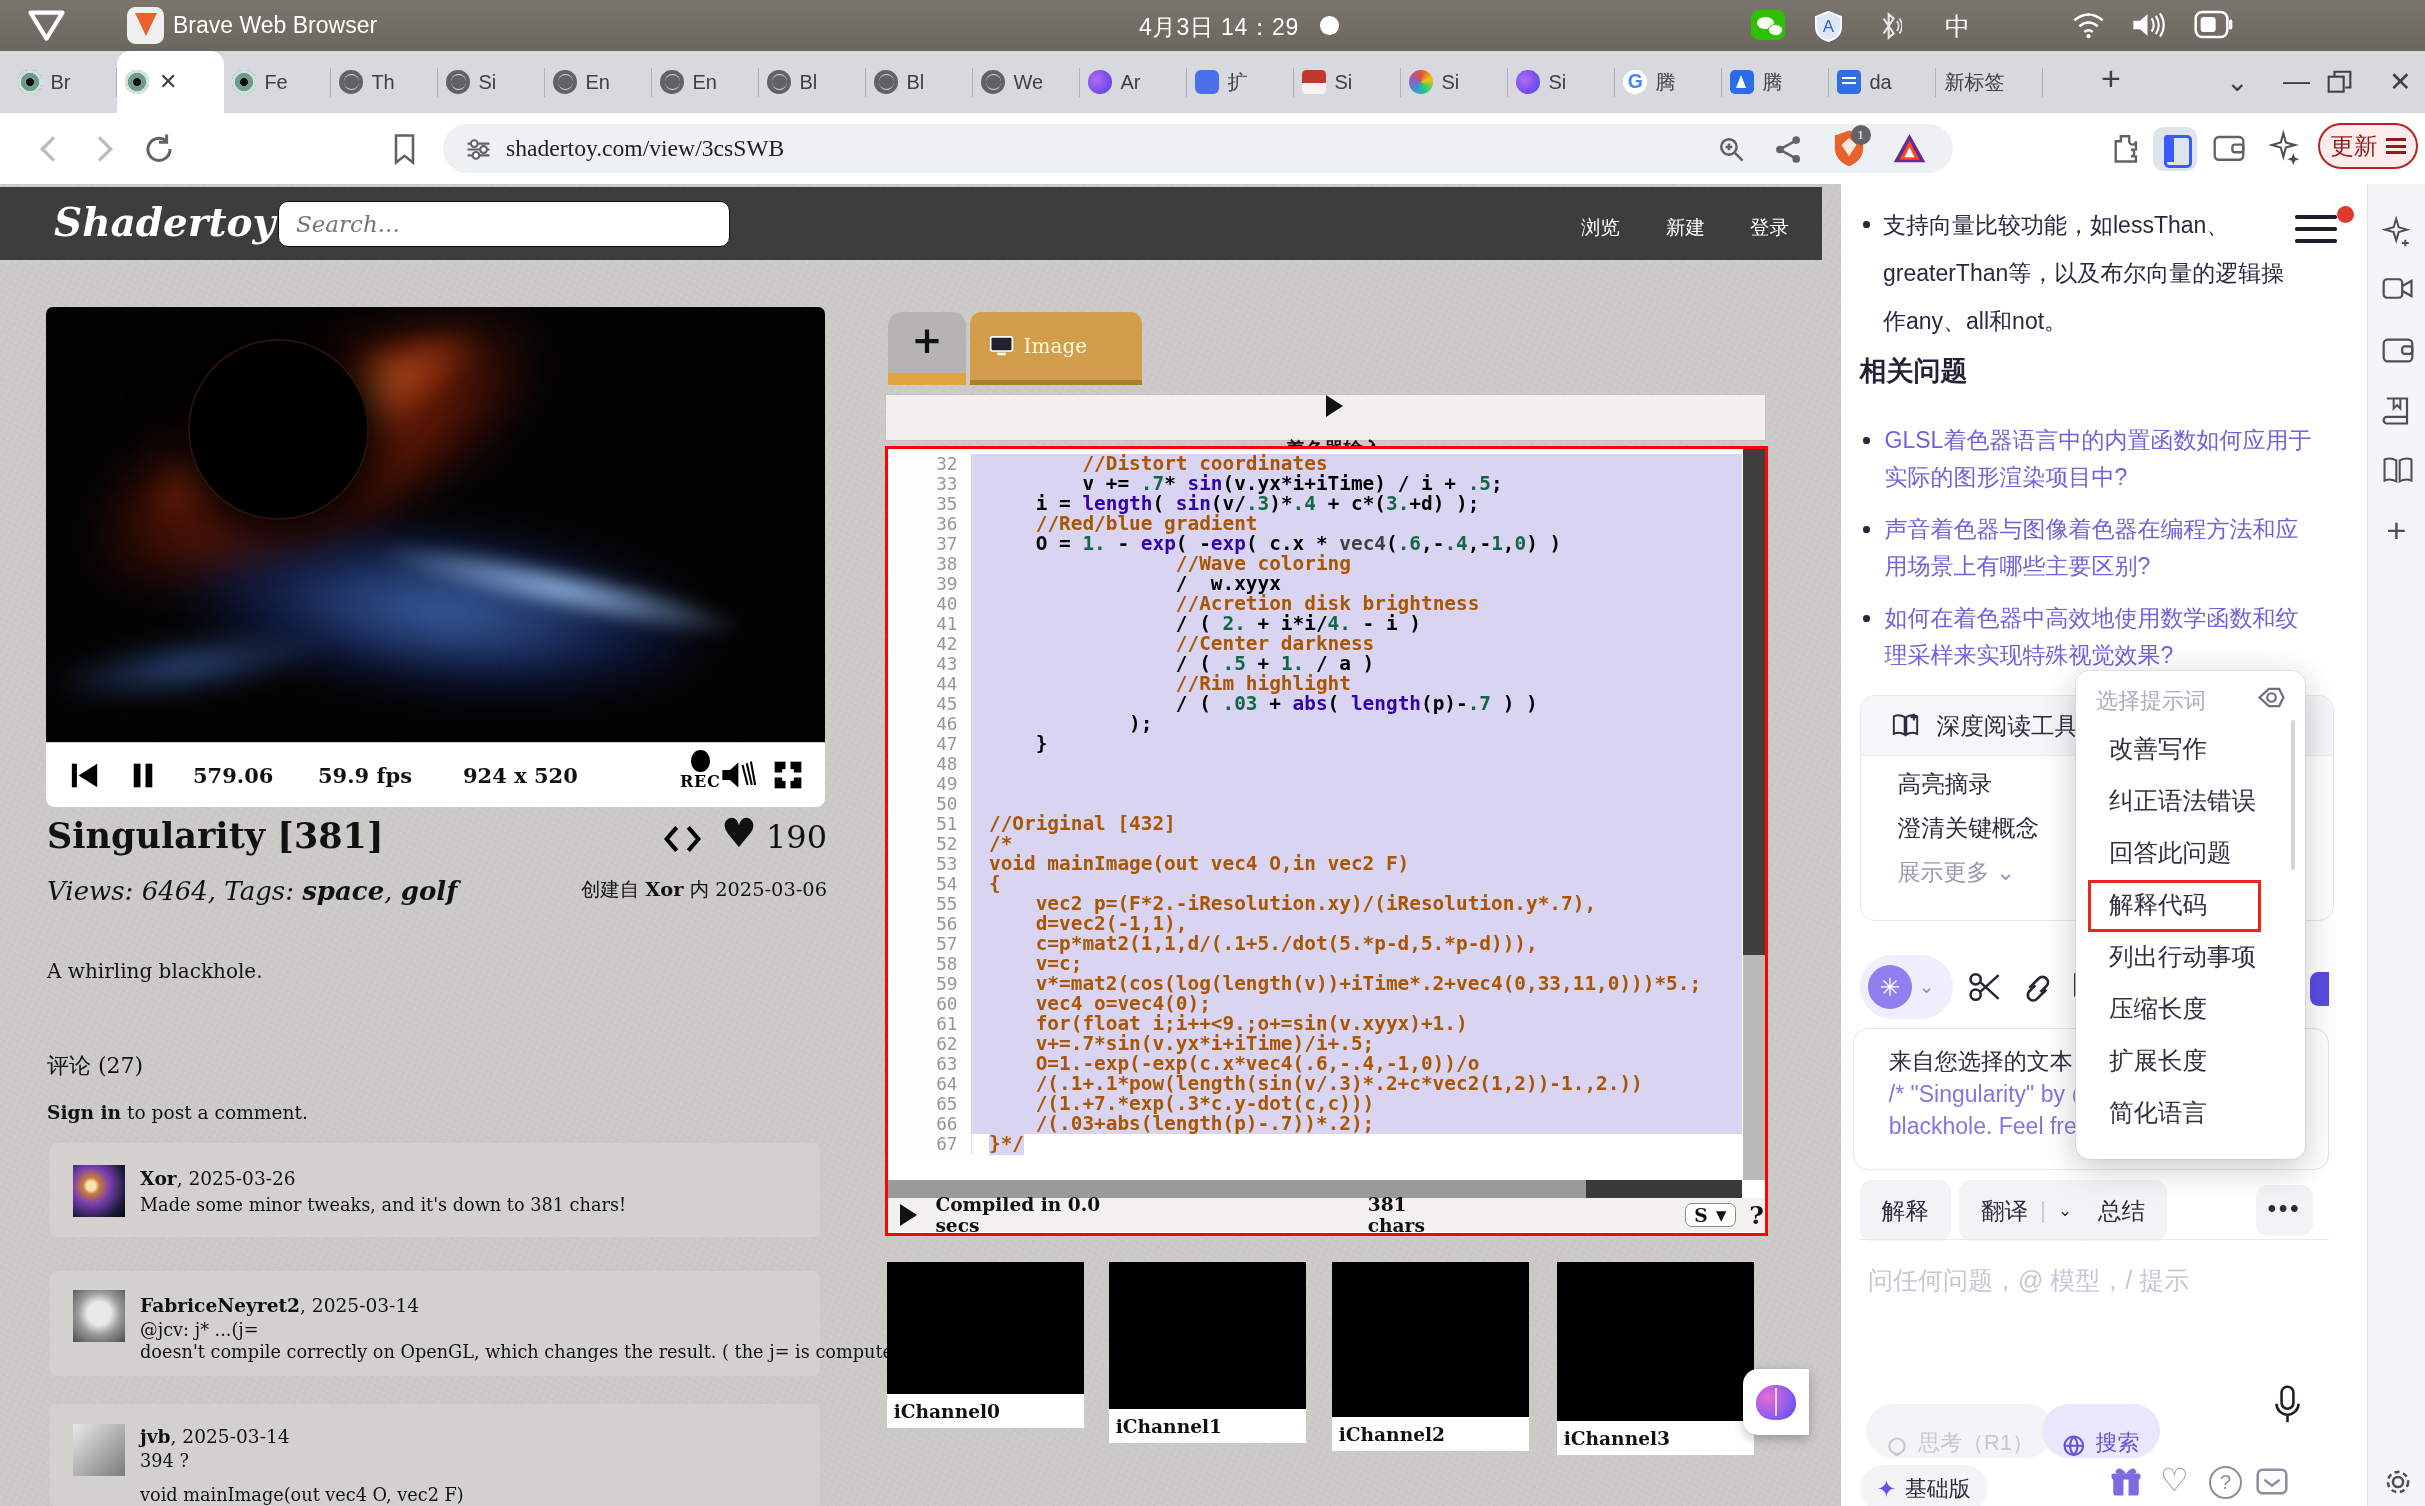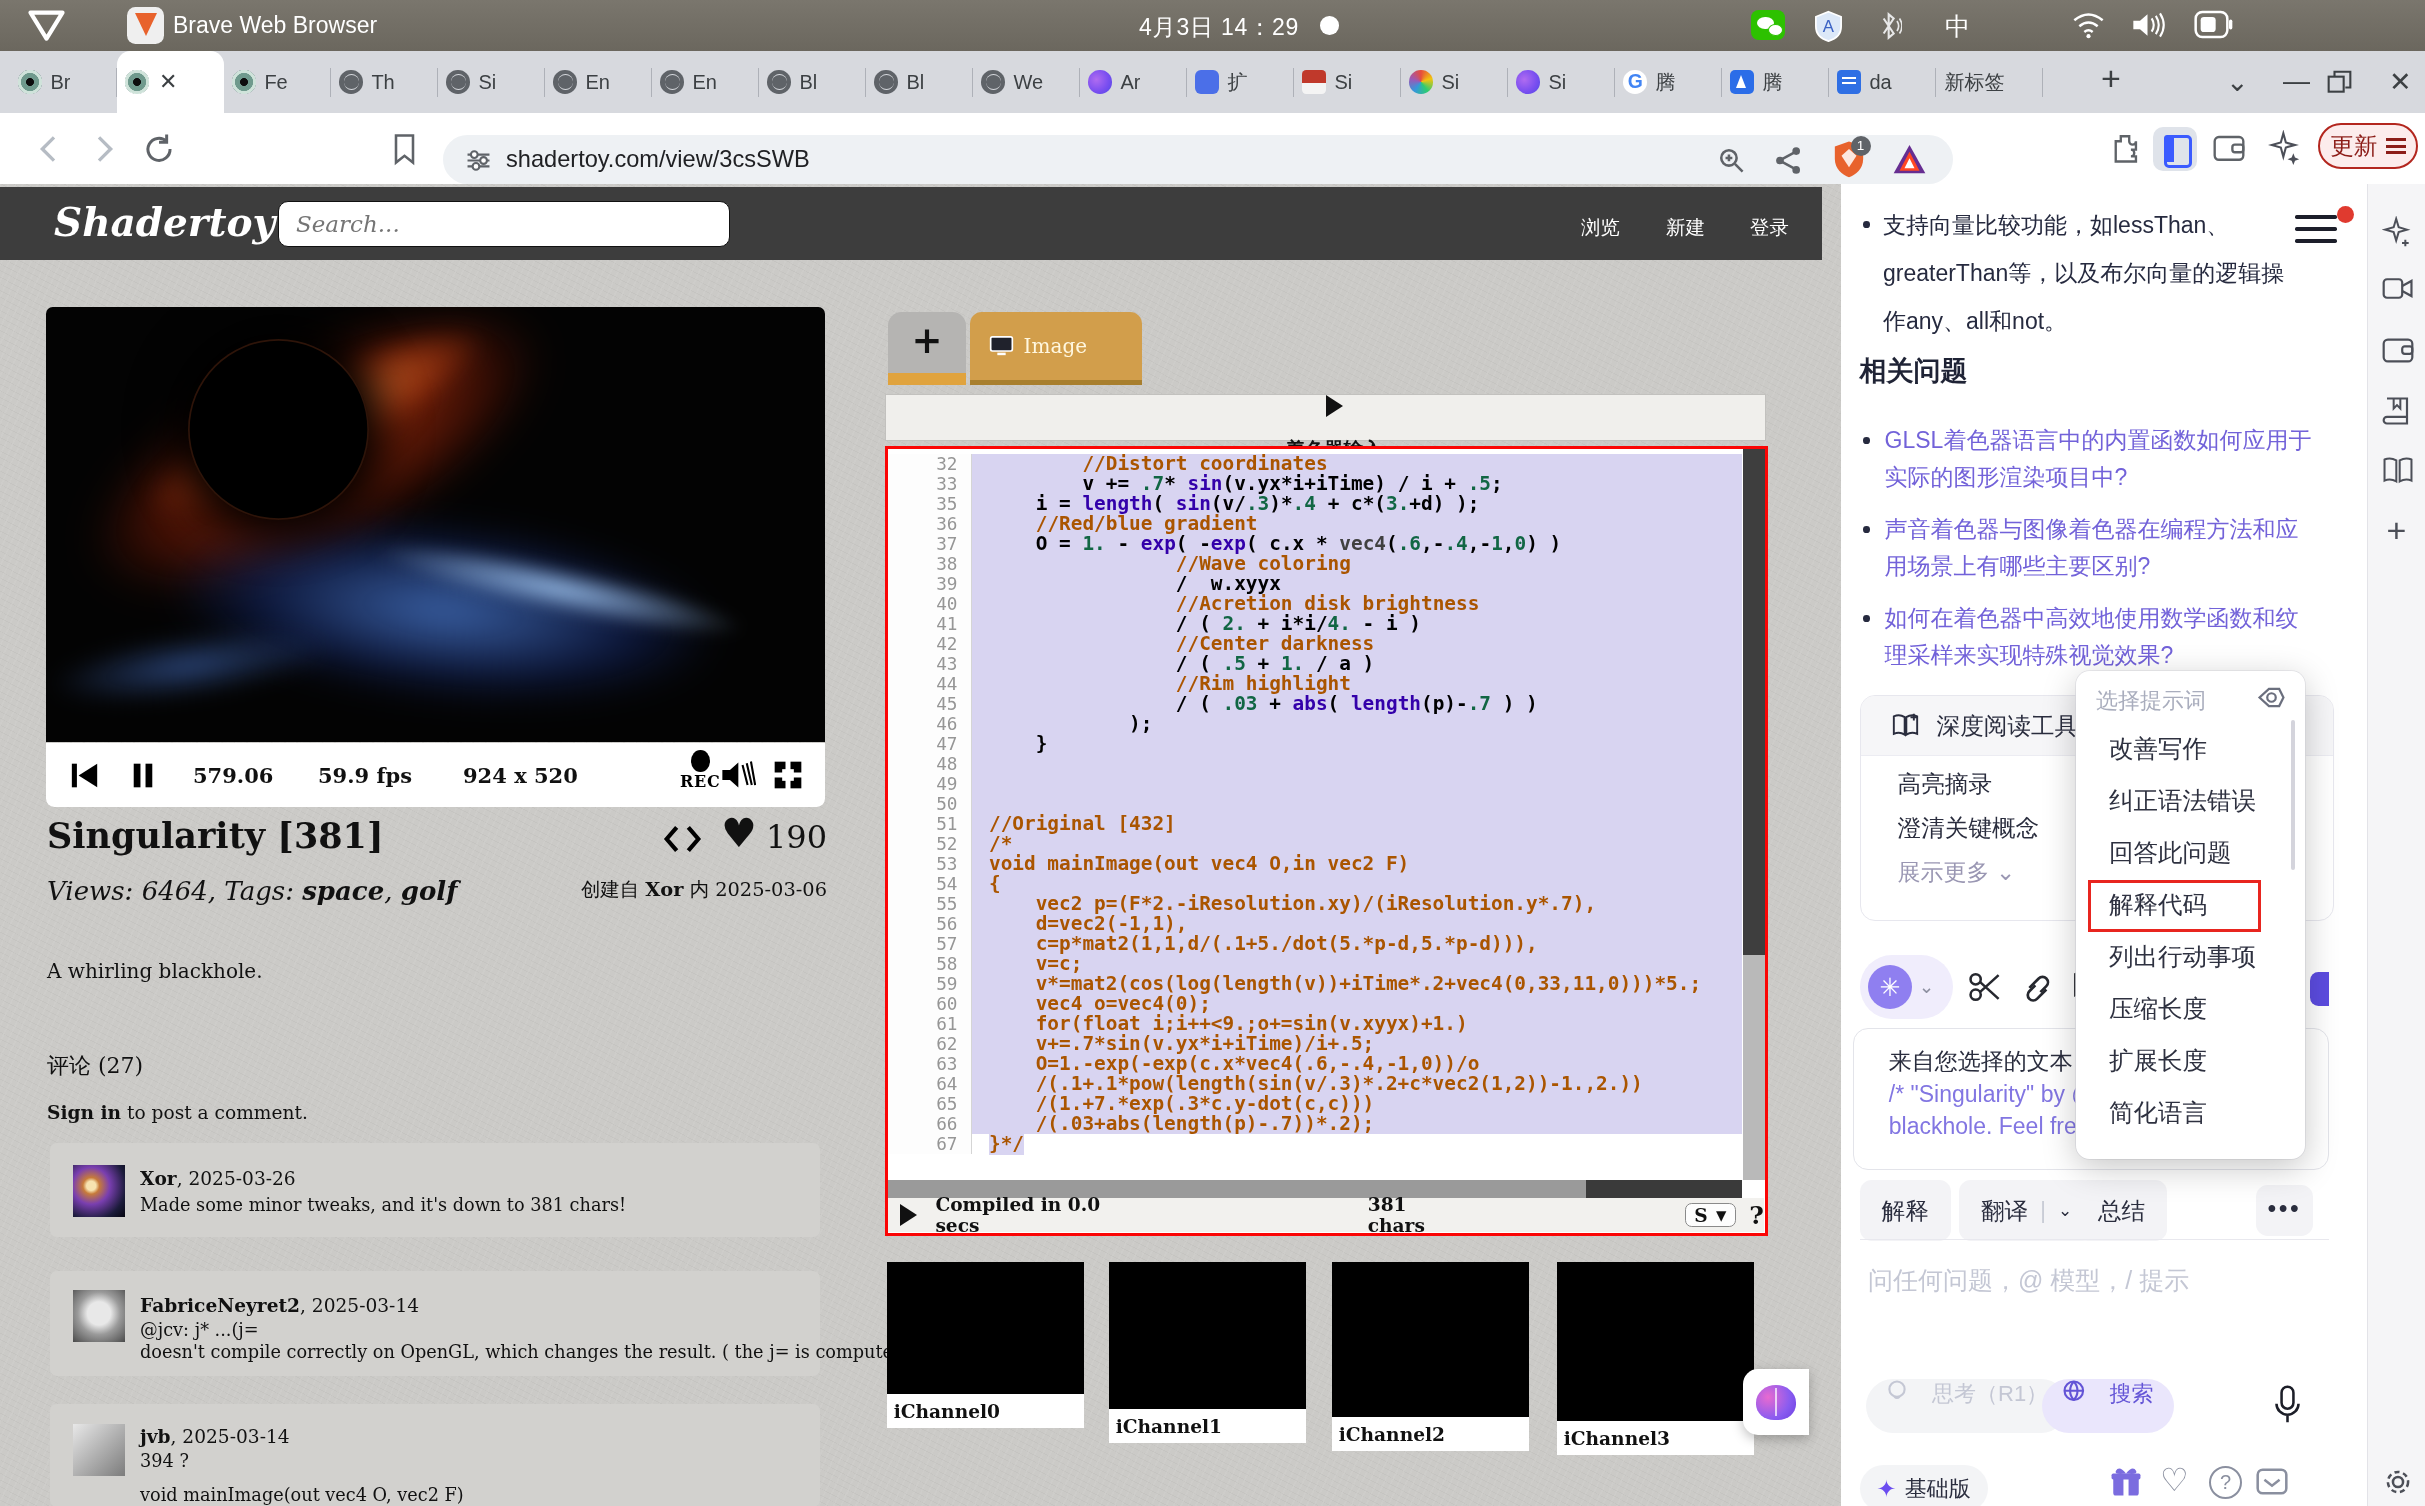--- a/index.html
+++ b/index.html
@@ -35,21 +35,21 @@
   .fav.google{border-radius:50%;background:#fff;color:#4285F4;font-weight:bold;font-size:19.4px;line-height:23.6px;text-align:center;}
   .fav.tencent{background:#2b6de8;border-radius:5px;}
   .fav.tencent::after{content:'';position:absolute;left:5.9px;top:5px;border-left:5.9px solid transparent;border-right:5.9px solid transparent;border-bottom:13.5px solid #fff;}
   .fav.doc{background:#2f6fe4;border-radius:4.2px;}
   .fav.doc::after{content:'';position:absolute;left:5px;top:6.7px;width:13.5px;height:2.5px;background:#fff;box-shadow:0 5px 0 #fff;}
   .tabclose{font-size:22px;color:#3c4043;margin-left:1.7px;}
   .winbtn{position:absolute;top:15px;font-size:27px;color:#3c4043;}
 
   
   #urlrow{position:absolute;left:0;top:113px;width:2426px;height:71px;background:#fff;}
-  #urlpill{position:absolute;left:443px;top:22px;width:1510px;height:49px;border-radius:24.5px;background:#eef1f4;}
+  #urlpill{position:absolute;left:443px;top:11px;width:1510px;height:49px;border-radius:24.5px;background:#eef1f4;font-family:Liberation Serif, serif;}
   #urltext{position:absolute;left:63px;top:11px;font-size:23.6px;color:#202124;}
   #updatebtn{position:absolute;left:2318px;top:10px;width:100px;height:46px;border:2.5px solid #b3261e;
      border-radius:23.6px;background:#fcecec;color:#8c1d18;font-size:23.6px;display:flex;align-items:center;justify-content:center;gap:8.4px;box-sizing:border-box;}
   .ubars{display:inline-block;width:20px;}
   .ubars i{display:block;height:3px;background:#8c1d18;margin:3.4px 0;}
 
   
   #page{position:absolute;left:0;top:184px;width:1841px;height:1323px;
      background:
        repeating-linear-gradient(115deg,rgba(255,255,255,.05) 0 1.7px,transparent 1.7px 6.7px),
@@ -152,21 +152,21 @@
   #selcard .t{position:absolute;left:35px;top:17px;font-size:23px;color:#2a2d3e;}
   #selcard .l1{position:absolute;left:35px;top:52px;font-size:23px;color:#8276e2;}
   #selcard .l2{position:absolute;left:35px;top:84px;font-size:23px;color:#8276e2;}
 
   .actbtn{position:absolute;top:996px;height:61px;background:#f3f3f6;border-radius:11.8px;font-size:23.6px;color:#2a2d3e;
      display:flex;align-items:center;justify-content:center;padding:0 22px;box-sizing:border-box;gap:11.8px;}
   #dots3{position:absolute;left:415px;top:1001px;width:57px;height:51px;background:#f3f3f6;border-radius:11.8px;
      color:#2a2d3e;font-size:25px;letter-spacing:2.5px;text-align:center;line-height:46px;}
   #hr2{position:absolute;left:18.6px;top:1055px;width:469px;height:0.8px;background:#e8e8ee;}
   #askph{position:absolute;left:27px;top:1080px;font-size:25px;color:#c4c7d4;}
-  .pill{position:absolute;top:1195px;height:54px;border-radius:27px;display:flex;align-items:flex-start;gap:24px;padding:0 20px;font-size:22px;box-sizing:border-box;}
+  .pill{position:absolute;top:1220px;height:54px;border-radius:27px;display:flex;align-items:flex-end;gap:10px;padding:0 20px;font-size:22px;box-sizing:border-box;}
   #thinkpill{left:25px;background:#f3f4f6;color:#c4c7d4;}
   #searchpill{left:201px;background:#eae6fc;color:#6354d6;}
   #planpill{position:absolute;left:18.6px;top:1281px;height:47px;border-radius:23.6px;background:#f3f4f6;color:#2a2d3e;
      font-size:22px;display:flex;align-items:center;gap:8.4px;padding:0 17px;}
   .bic{position:absolute;top:1281px;}
 
   
   #popup{position:absolute;left:2076px;top:671px;width:229px;height:488px;background:#fff;border-radius:13.5px;
      box-shadow:0 8.4px 34px rgba(0,0,0,.22), 0 0 0 0.8px #ececf0;z-index:40;}
   #popup .ph{position:absolute;left:20px;top:15px;font-size:22px;color:#a9adbd;}

